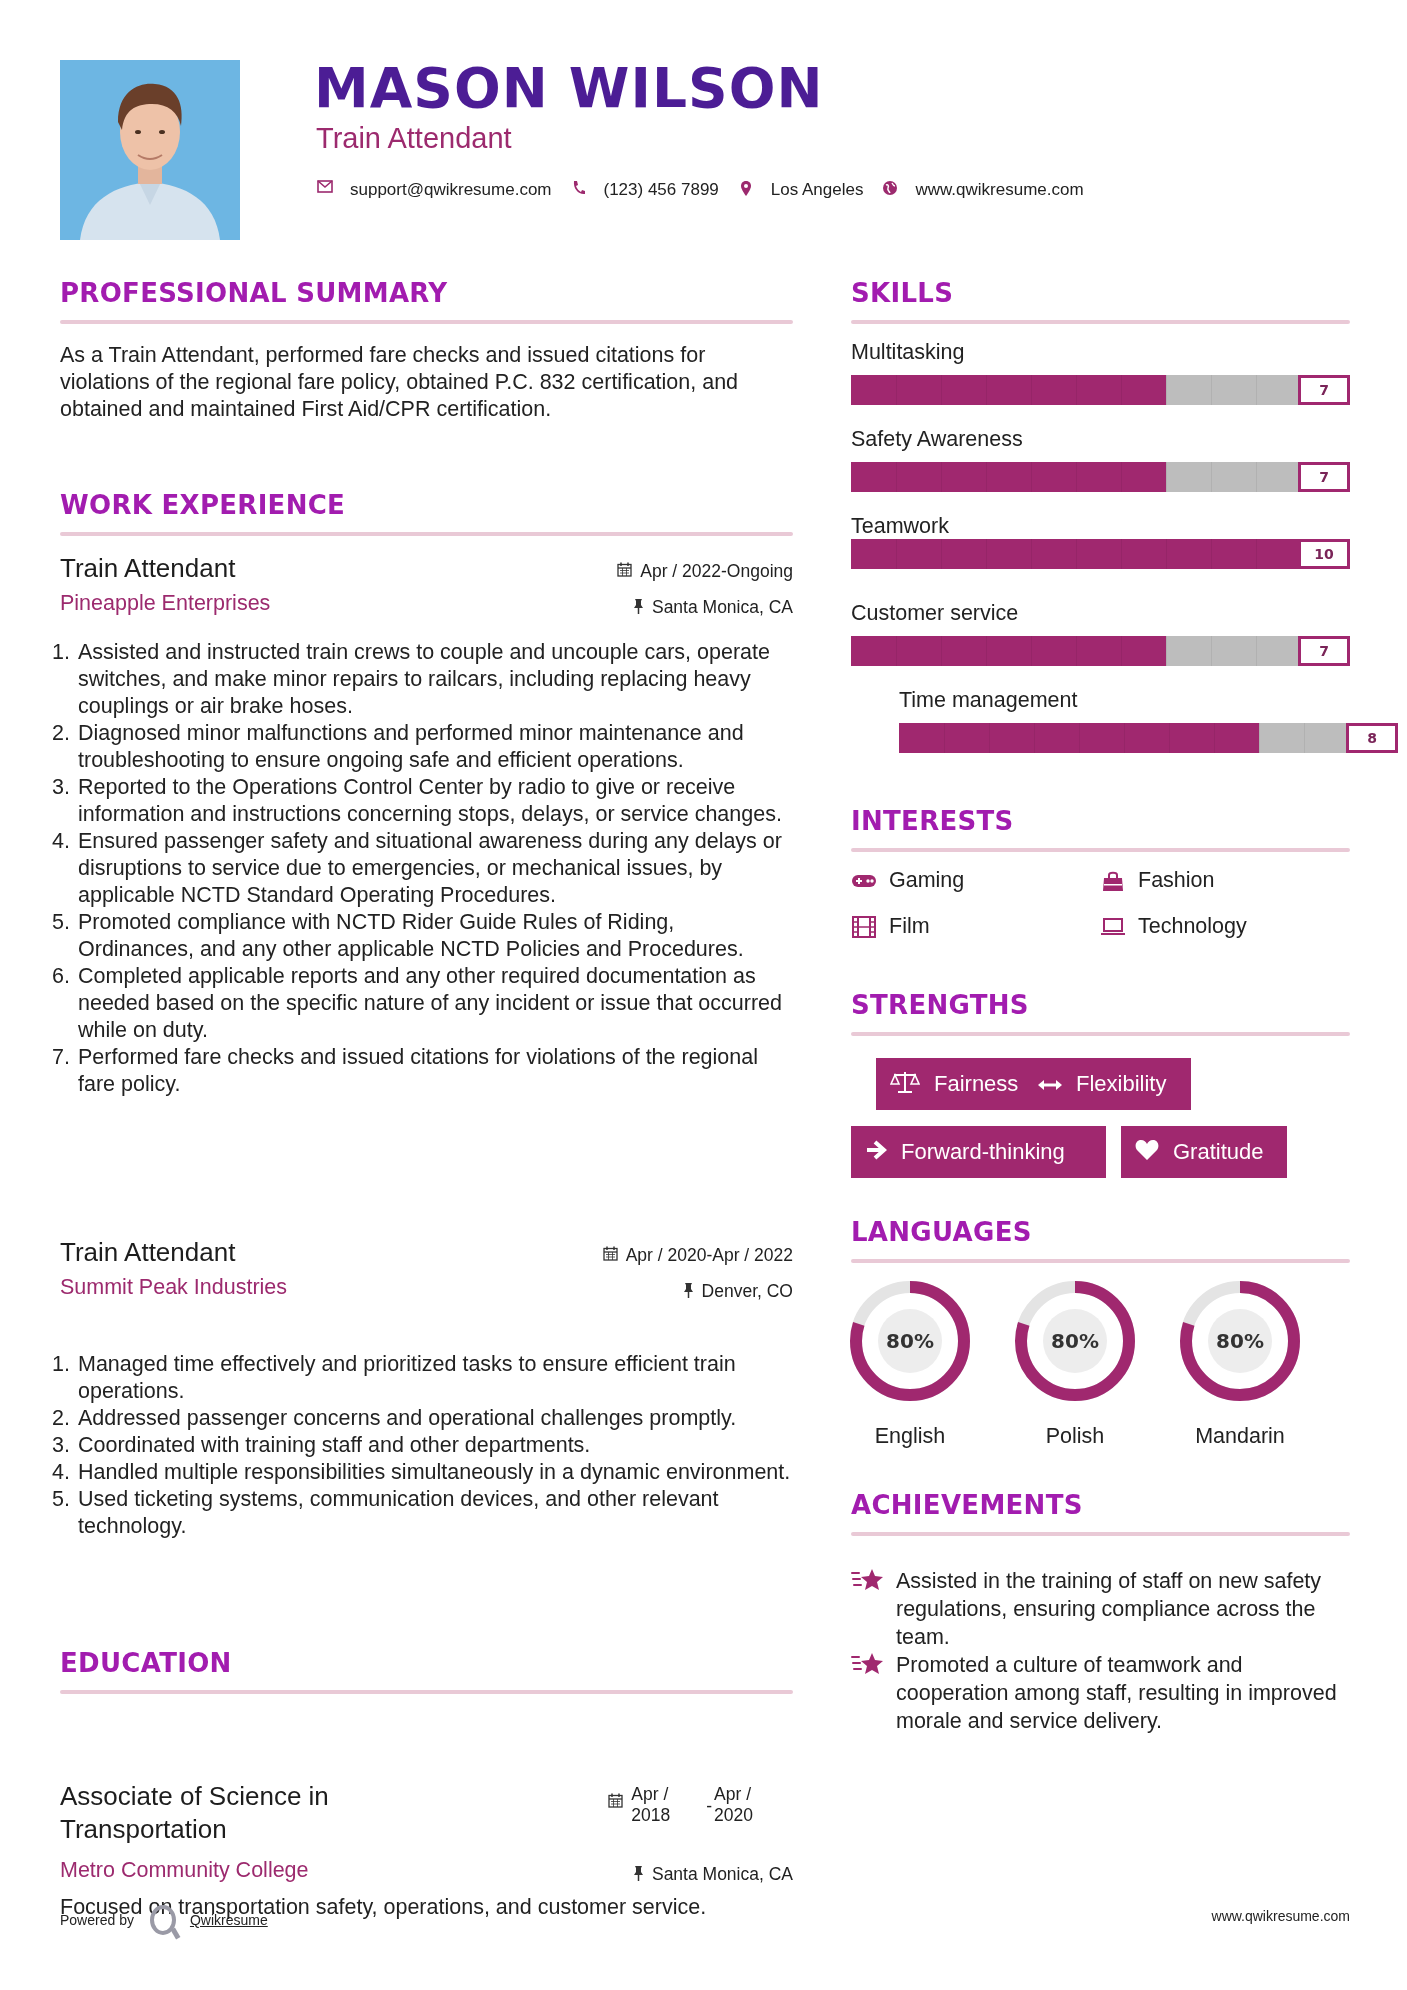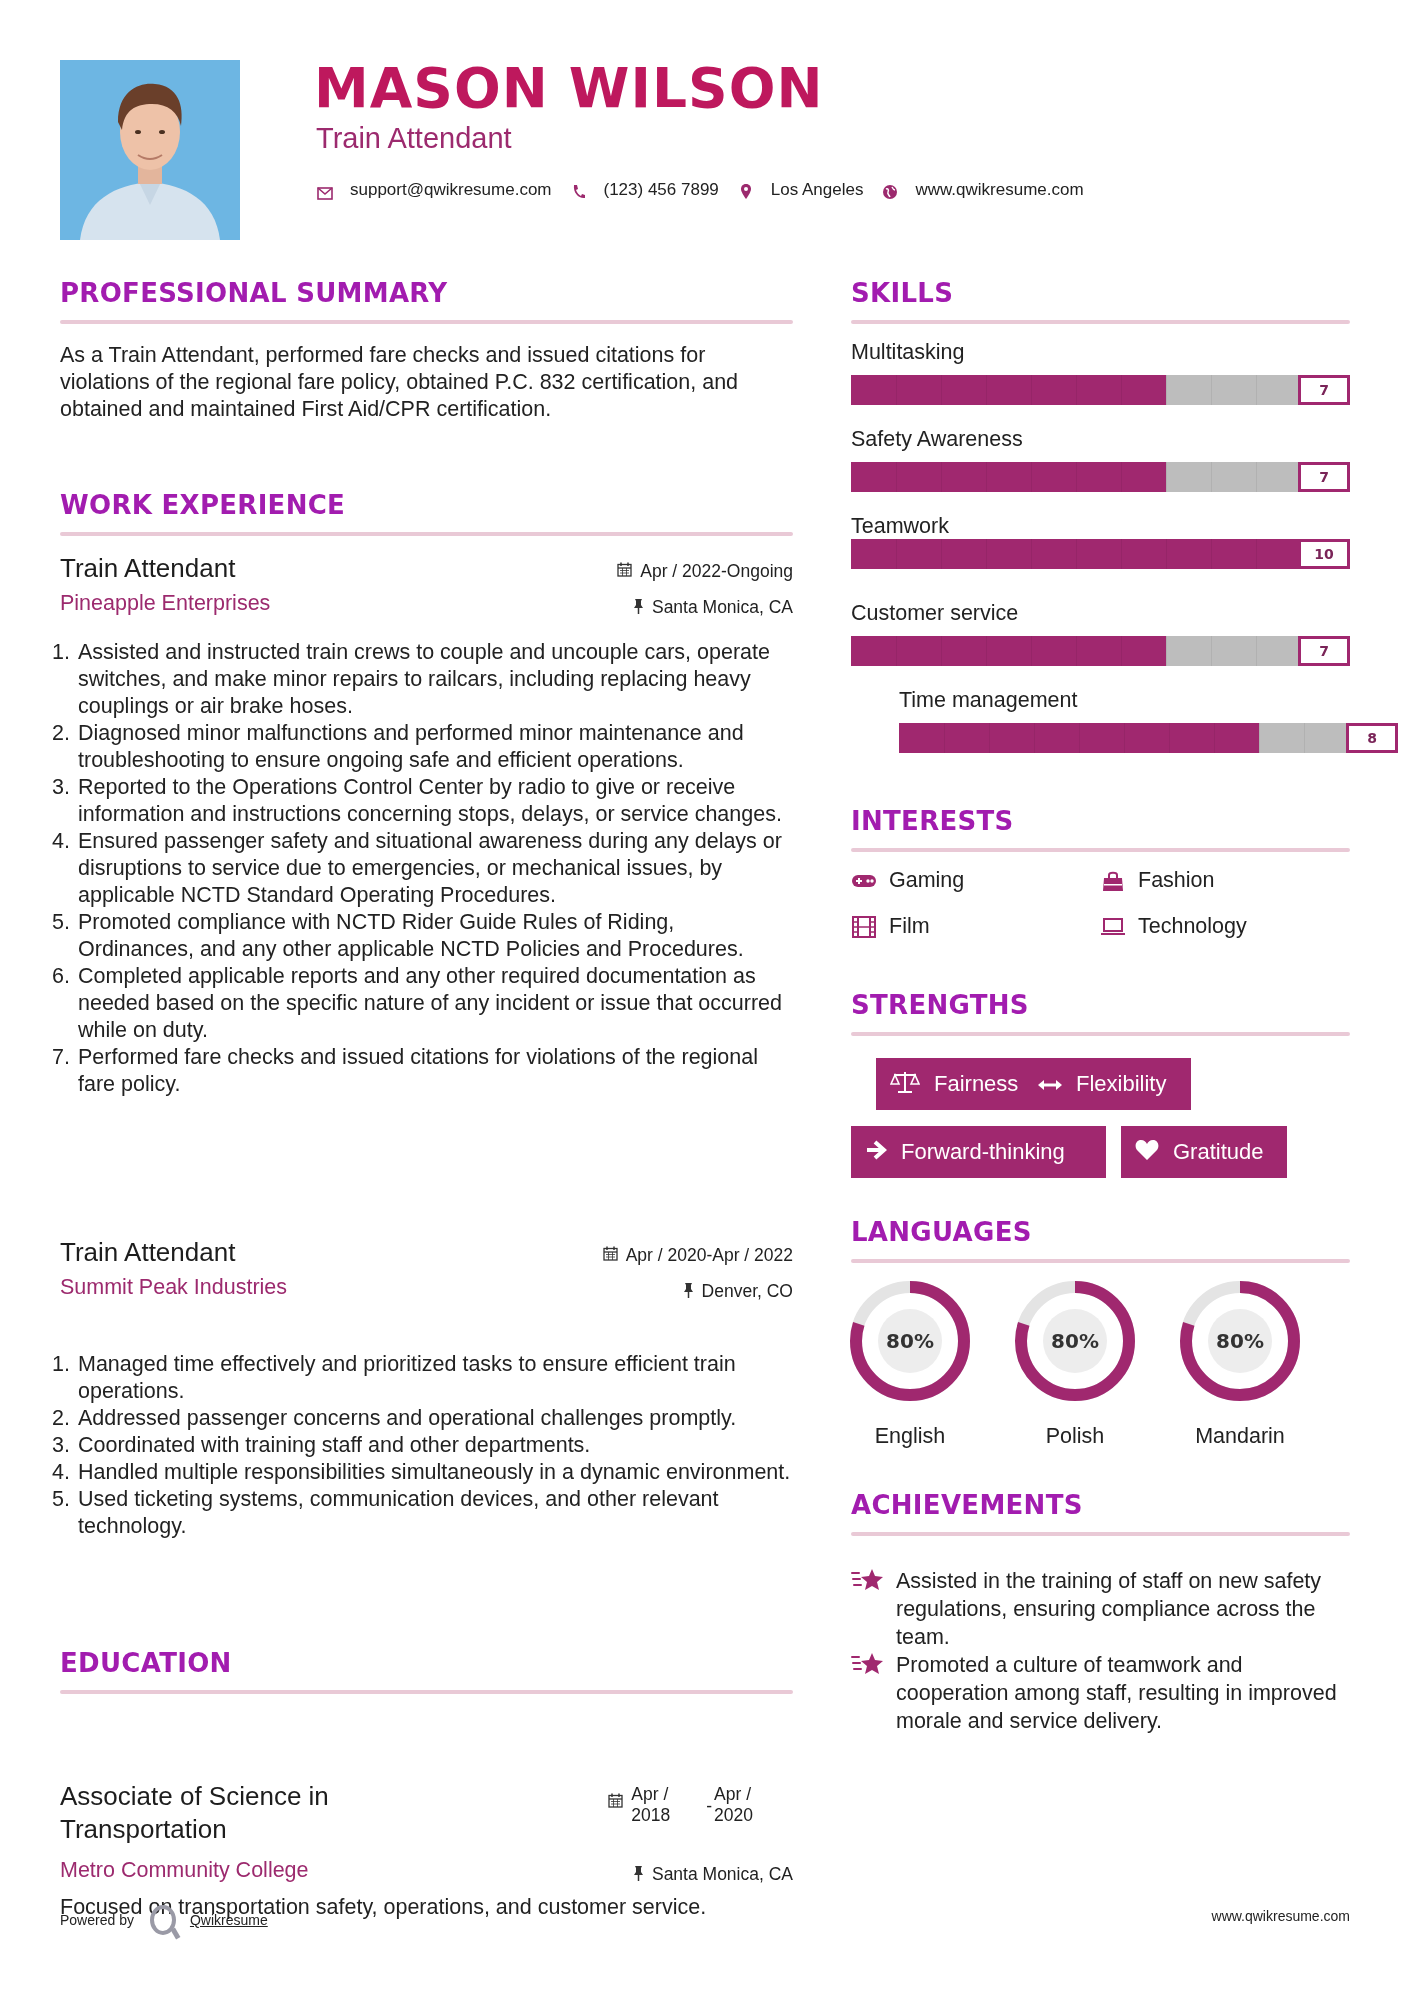--- a/index.html
+++ b/index.html
@@ -2,24 +2,24 @@
 <html><head>
 <meta charset="utf-8">
 <style>
   * { box-sizing: border-box; margin: 0; padding: 0; }
   html, body { width: 1407px; height: 1990px; background: #ffffff; overflow: hidden; }
   body { font-family: "DejaVu Sans", "Liberation Sans", sans-serif; color: #222; position: relative; }
   .abs { position: absolute; }
 
   
   .photo { left: 60px; top: 60px; width: 180px; height: 180px; background: #6db6e3; overflow: hidden; }
-  .name { left: 314px; top: 56px; font-size: 55px; font-weight: bold; letter-spacing: 1px; color: #be185d; font-family: "DejaVu Sans", sans-serif; }
+  .name { left: 314px; top: 56px; font-size: 55px; font-weight: bold; letter-spacing: 1px; color: #4c1d95; font-family: "DejaVu Sans", sans-serif; }
   .jobtitle { left: 316px; top: 122px; font-size: 29px; color: #9c2a6e; font-family: "Liberation Sans", sans-serif; }
   .contacts { left: 316px; top: 180px; display: flex; align-items: center; font-size: 17px; color: #222; font-family: "Liberation Sans", sans-serif; }
-  .contacts .ci { display: flex; align-items: flex-end; margin-right: 18px; }
+  .contacts .ci { display: flex; align-items: flex-start; margin-right: 18px; }
   .contacts .ic { color: #9c2a6e; margin-right: 16px; font-size: 16px; width: 18px; display: inline-flex; justify-content: center; }
 
   
   .sec-h { font-size: 26px; font-weight: bold; color: #a21caf; letter-spacing: 0.3px; font-family: "DejaVu Sans", sans-serif; }
   .sec-line { height: 4px; background: #e9c9d6; border-radius: 2px; }
 
   .left { left: 60px; width: 733px; }
   .right { left: 851px; width: 499px; }
 
   .para { font-size: 21.5px; line-height: 27px; color: #222; font-family: "Liberation Sans", sans-serif; }

